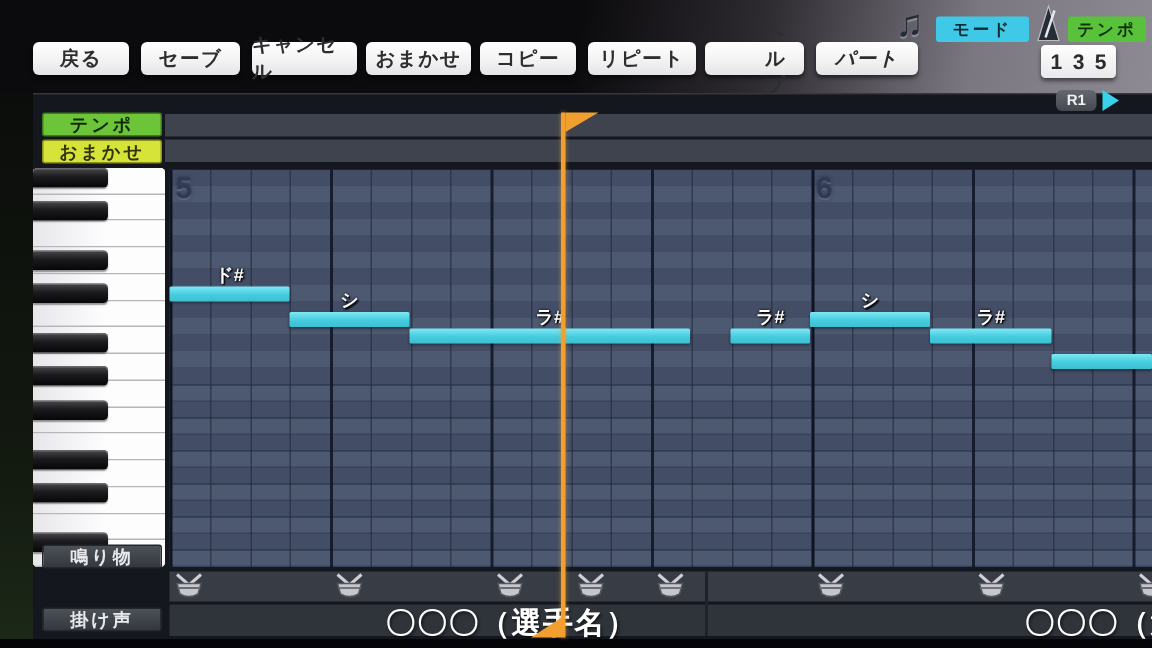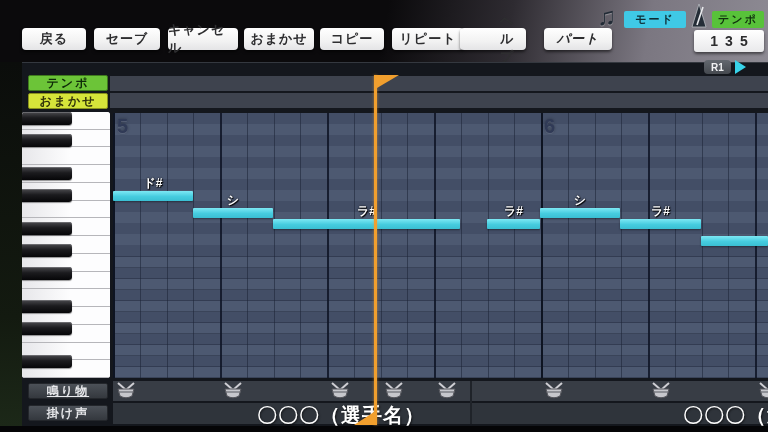--- a/index.html
+++ b/index.html
@@ -77,33 +77,33 @@
 <div class="screen">
 
   <div class="topbar">
     <div id="toolbar">
         <div class="tb-btn" style="left: 22px; width: 64px;">戻る</div>
         <div class="tb-btn" style="left: 94px; width: 66px;">セーブ</div>
         <div class="tb-btn" style="left: 168px; width: 70px;">キャンセル</div>
         <div class="tb-btn" style="left: 244px; width: 70px;">おまかせ</div>
         <div class="tb-btn" style="left: 320px; width: 64px;">コピー</div>
         <div class="tb-btn" style="left: 392px; width: 72px;">リピート</div>
-        <div class="tb-btn" style="left: 460px; width: 66px; padding-left: 40px;">ヘルプ</div>
+        <div class="tb-btn" style="left: 470px; width: 66px; padding-left: 40px;">ヘルプ</div>
         <div class="tb-btn" style="left: 544px; width: 68px; font-style: italic;">パート</div>
       </div>
 
     <span class="music-note">♫</span>
     <div class="badge" style="left:624px;top:11px;width:62px;background:#3fc9e6;color:#0d2b33;">モード</div>
 
     <svg style="position:absolute;left:689px;top:2px;" width="22" height="27" viewBox="0 0 22 27">
       <polygon points="3,25 10,2 17,25" fill="#252d37" stroke="#b9bdc2" stroke-width="0.8"></polygon>
       <line x1="14" y1="5" x2="8" y2="23" stroke="#e8e9ec" stroke-width="1.6"></line>
     </svg>
     <div class="badge" style="left:712px;top:11px;width:52px;background:#58c23a;color:#10300e;">テンポ</div>
-    <div class="val-btn" style="left:694px;width:70px;font-size:14px;letter-spacing:7px;padding-left:7px;">135</div>
+    <div class="val-btn" style="left:694px;width:50px;font-size:14px;letter-spacing:7px;padding-left:7px;">135</div>
   </div>
 
   <div class="left-edge"></div>
   <div class="panel"></div>
 
   <div class="shoulder">R1</div>
   <div class="play-tri"></div>
 
   <div class="toprow-band" style="top:76px;"></div>
   <div class="toprow-band" style="top:93px;"></div>
@@ -207,21 +207,21 @@
       <div class="note-bar" style="left: 620px; top: 219px; width: 81px;"></div>
       <div class="note-label" style="left: 660.5px; top: 203px;">ラ#</div>
       <div class="note-bar" style="left: 701px; top: 236px; width: 67px;"></div>
     </div>
 
   <div class="band instruments"></div>
   <div class="band chant"></div>
   <div id="bandDivider">
       <div class="band-divider" style="left: 470px;"></div>
     </div>
-  <div class="row-label dark" style="top:383px;text-decoration:underline;">鳴り物</div>
+  <div class="row-label dark" style="top:363px;">鳴り物</div>
   <div class="row-label dark" style="top:405px;">掛け声</div>
   <div id="drumLayer">
       <div class="drum" style="left: 115.375px;"><svg width="22" height="18" viewBox="0 0 22 18">
           <line x1="11" y1="8" x2="3" y2="1" stroke="#cfcfd4" stroke-width="2"></line>
           <line x1="11" y1="8" x2="19" y2="1" stroke="#cfcfd4" stroke-width="2"></line>
           <path d="M3,7 L19,7 L17,14 Q11,17.5 5,14 Z" fill="#c6c7cc" stroke="#55565c" stroke-width="1"></path>
           <line x1="3.5" y1="10" x2="18.5" y2="10" stroke="#6a6b72" stroke-width="1.2"></line>
         </svg></div>
       <div class="drum" style="left: 222.375px;"><svg width="22" height="18" viewBox="0 0 22 18">
           <line x1="11" y1="8" x2="3" y2="1" stroke="#cfcfd4" stroke-width="2"></line>

